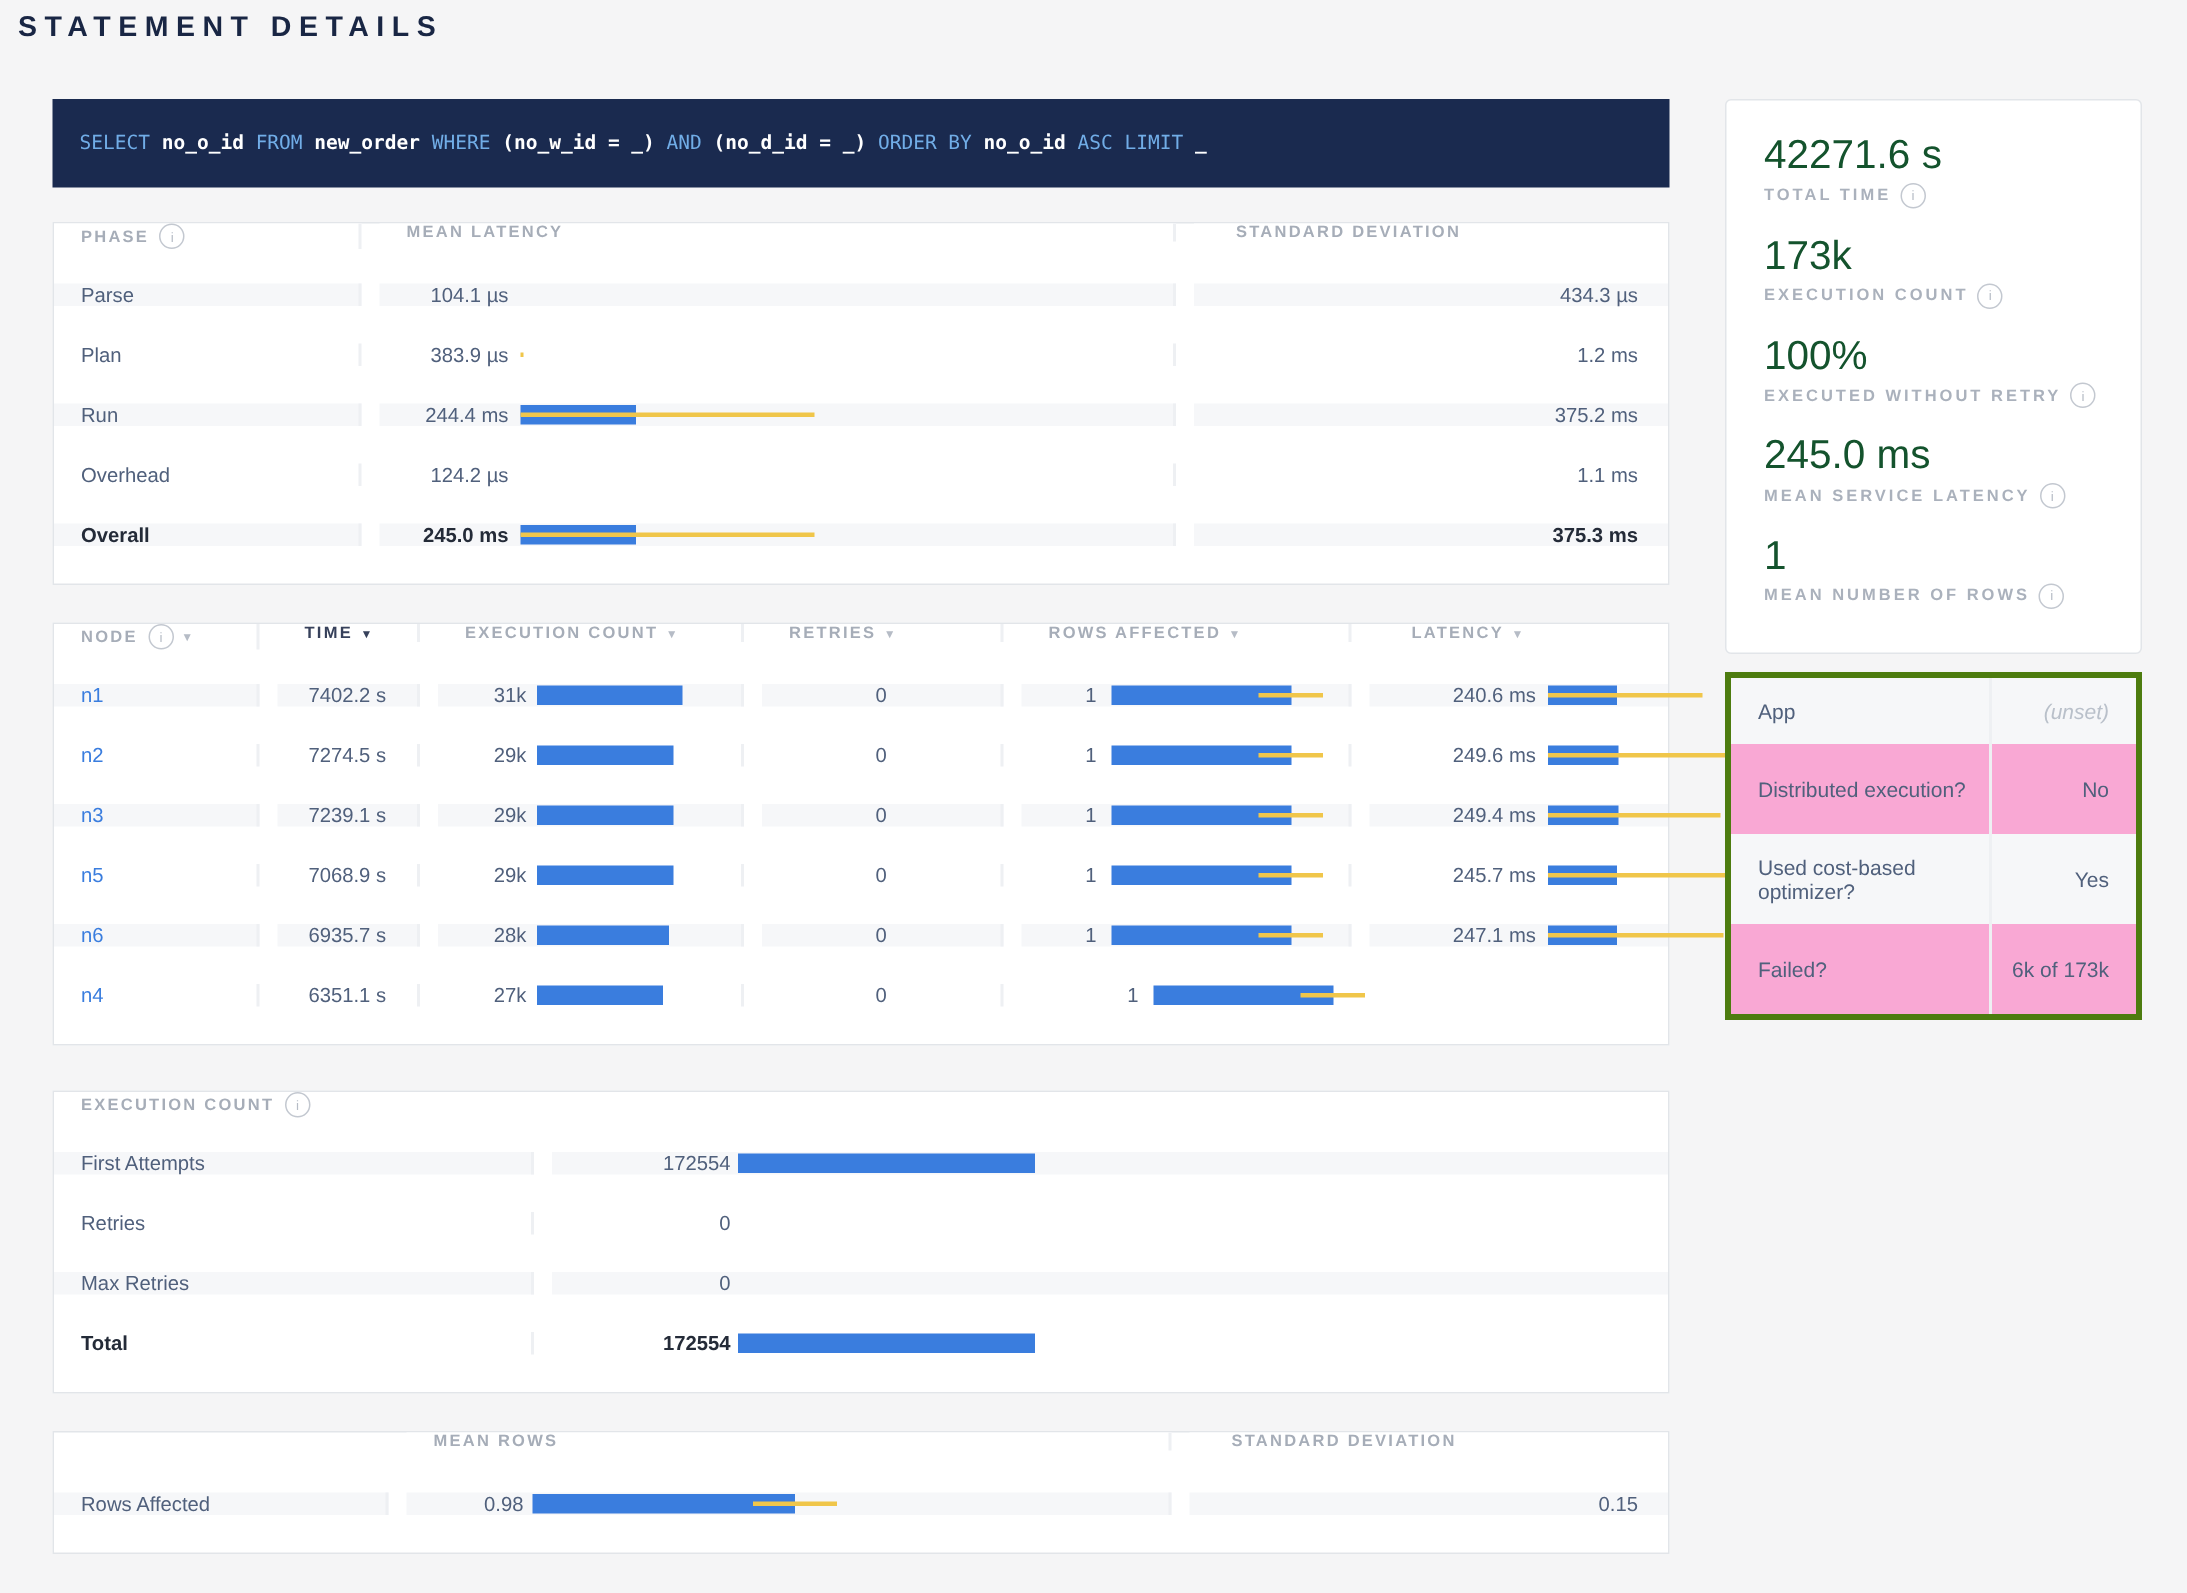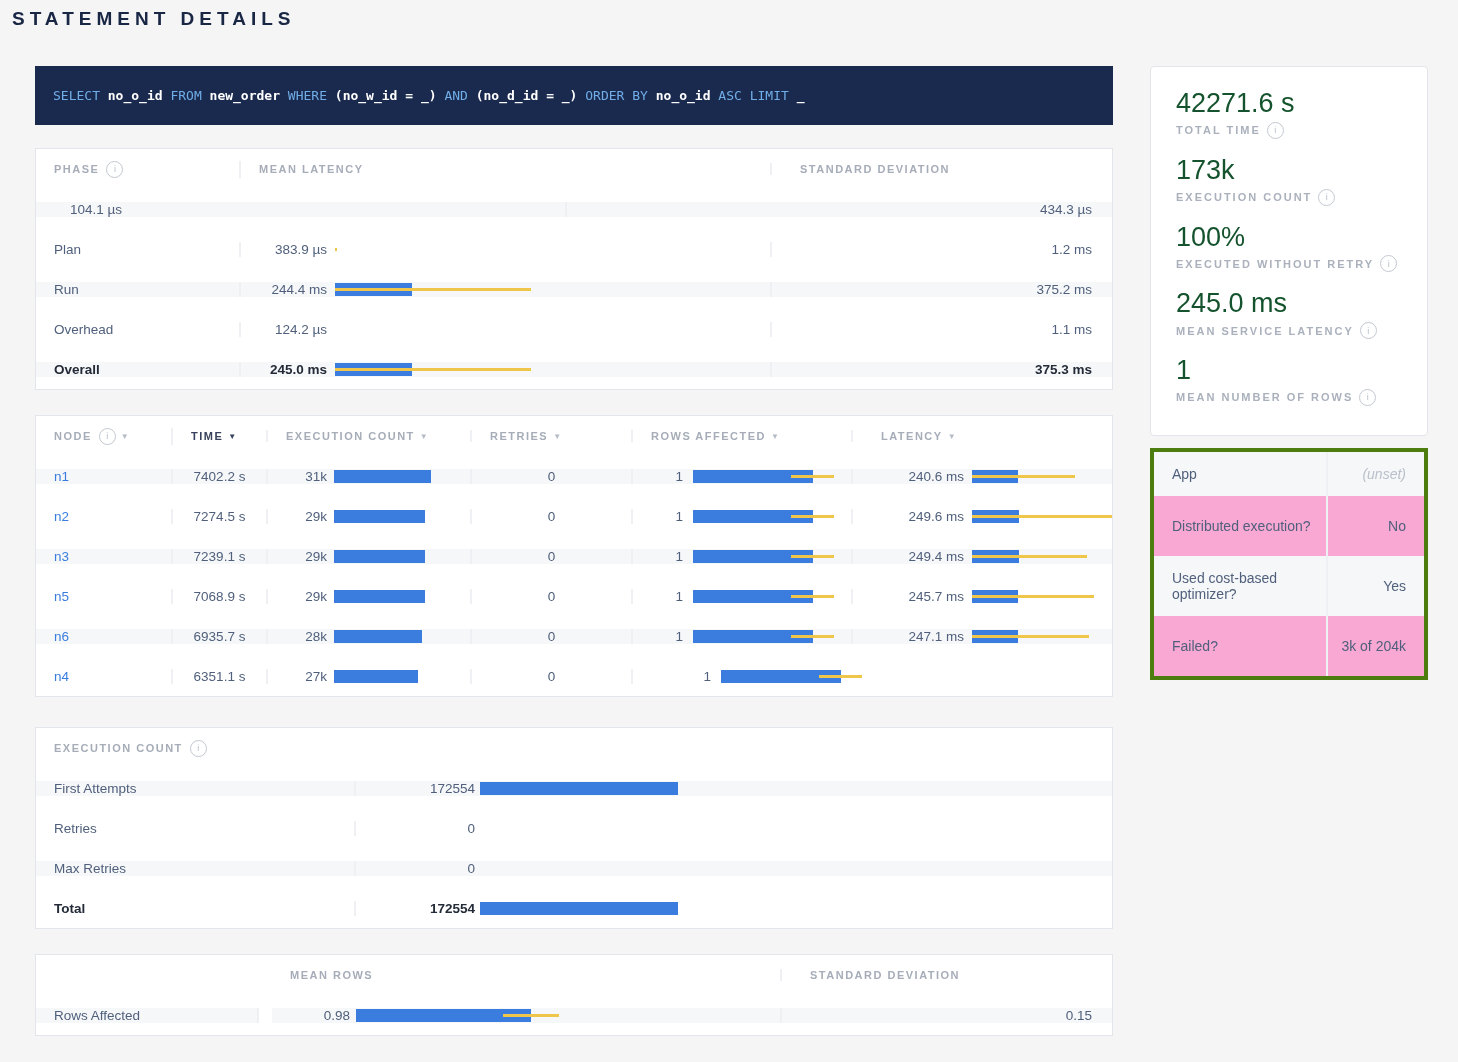--- a/index.html
+++ b/index.html
@@ -10,21 +10,21 @@
   .sidebar{position:absolute;left:1150px;top:66px;width:278px;}
 
   
   .sql-box{height:59px;background:#1A2A4F;display:flex;align-items:center;padding-left:18px;box-sizing:border-box;margin-bottom:23px;}
   .sql-box span{font-family:"DejaVu Sans Mono",monospace;font-size:13px;white-space:pre;}
   .sql-box .kw{color:#71ADE7;}
   .sql-box .id{color:#ffffff;font-weight:700;}
 
   
   .card{background:#fff;border:1px solid #e2e5e9;box-sizing:border-box;}
-  .t-row{display:flex;align-items:center;}
+  .t-row{display:flex;align-items:flex-start;gap:12px;}
   .t-row .cell{box-sizing:border-box;display:flex;align-items:center;border-right:2px solid #eef0f3;}
   .t-row .cell:last-child{border-right:none;padding-left:28px;}
   .t-row.alt .cell{background:#f6f7f9;}
   .t-header .cell{background:#fff;font-size:11px;font-weight:700;letter-spacing:1.5px;color:#a6adb8;}
   .t-row.bold .cell{color:#242b38;font-weight:700;}
   .t-row{font-size:13.5px;color:#50607c;}
   .pad-l{padding-left:18px;}
   .right{justify-content:flex-end;padding-right:20px;text-align:right;}
   .center{justify-content:center;}
 
@@ -70,21 +70,21 @@
   .exec-table .t-row{height:40px;}
   .exec-table .c1{width:320px;}
   .exec-table .c2{flex:1;}
   .exec-table .c2 .val{width:91px;}
   .exec-table .c2 .bar-wrap{margin-left:5px;margin-right:20px;}
 
   
   .rows-table .t-header{height:40px;}
   .rows-table .t-row{height:40px;}
   .rows-table .c1{width:223px;}
-  .rows-table .c2{width:510px;margin-left:13px;}
+  .rows-table .c2{width:510px;}
   .rows-table .c3{flex:1;}
   .rows-table .c2 .val{width:78px;}
   .rows-table .c2 .bar-wrap{margin-left:6px;margin-right:20px;}
 
   
   .info-i{display:inline-flex;align-items:center;justify-content:center;width:15px;height:15px;border:1px solid #c3c8d0;border-radius:50%;color:#b6bcc6;font-size:9px;font-weight:400;letter-spacing:0;margin-left:7px;font-style:normal;flex-shrink:0;}
 
   
   .stats-card{background:#fff;border:1px solid #e2e5e9;border-radius:4px;box-sizing:border-box;height:370px;padding:20px 0 0 25px;margin-bottom:12px;}
   .stat-item{margin-bottom:15px;}
@@ -129,20 +129,21 @@
     <div class="card phase-table">
       <div class="t-row t-header">
         <div class="cell c1 pad-l">
             <span>PHASE</span>
             <span class="info-i">i</span>
           </div>
         <div class="cell c2 pad-l">MEAN LATENCY</div>
         <div class="cell c3 pad-l">STANDARD DEVIATION</div>
       </div>
       <div class="t-row alt">
+        <div class="cell c1 pad-l">Parse</div>
         <div class="cell c2">
             <span class="val">104.1 µs</span>
             <span class="bar-wrap">
               <span class="bar-blue" style="width: 0px;"></span>
               <span class="bar-yellow" style="left: 0px; width: 0px;"></span>
             </span>
           </div>
         <div class="cell c3 right">434.3 µs</div>
       </div>
       <div class="t-row">
@@ -496,17 +497,17 @@
       <div class="d-row r2">
         <div class="d-cell d-label">Distributed execution?</div>
         <div class="d-cell d-value">No</div>
       </div>
       <div class="d-row r3 alt">
         <div class="d-cell d-label">Used cost-based optimizer?</div>
         <div class="d-cell d-value">Yes</div>
       </div>
       <div class="d-row r4">
         <div class="d-cell d-label">Failed?</div>
-        <div class="d-cell d-value">3k of 204k</div>
+        <div class="d-cell d-value">6k of 173k</div>
       </div>
     </div>
   </div>
 </div>
 
 </body></html>

